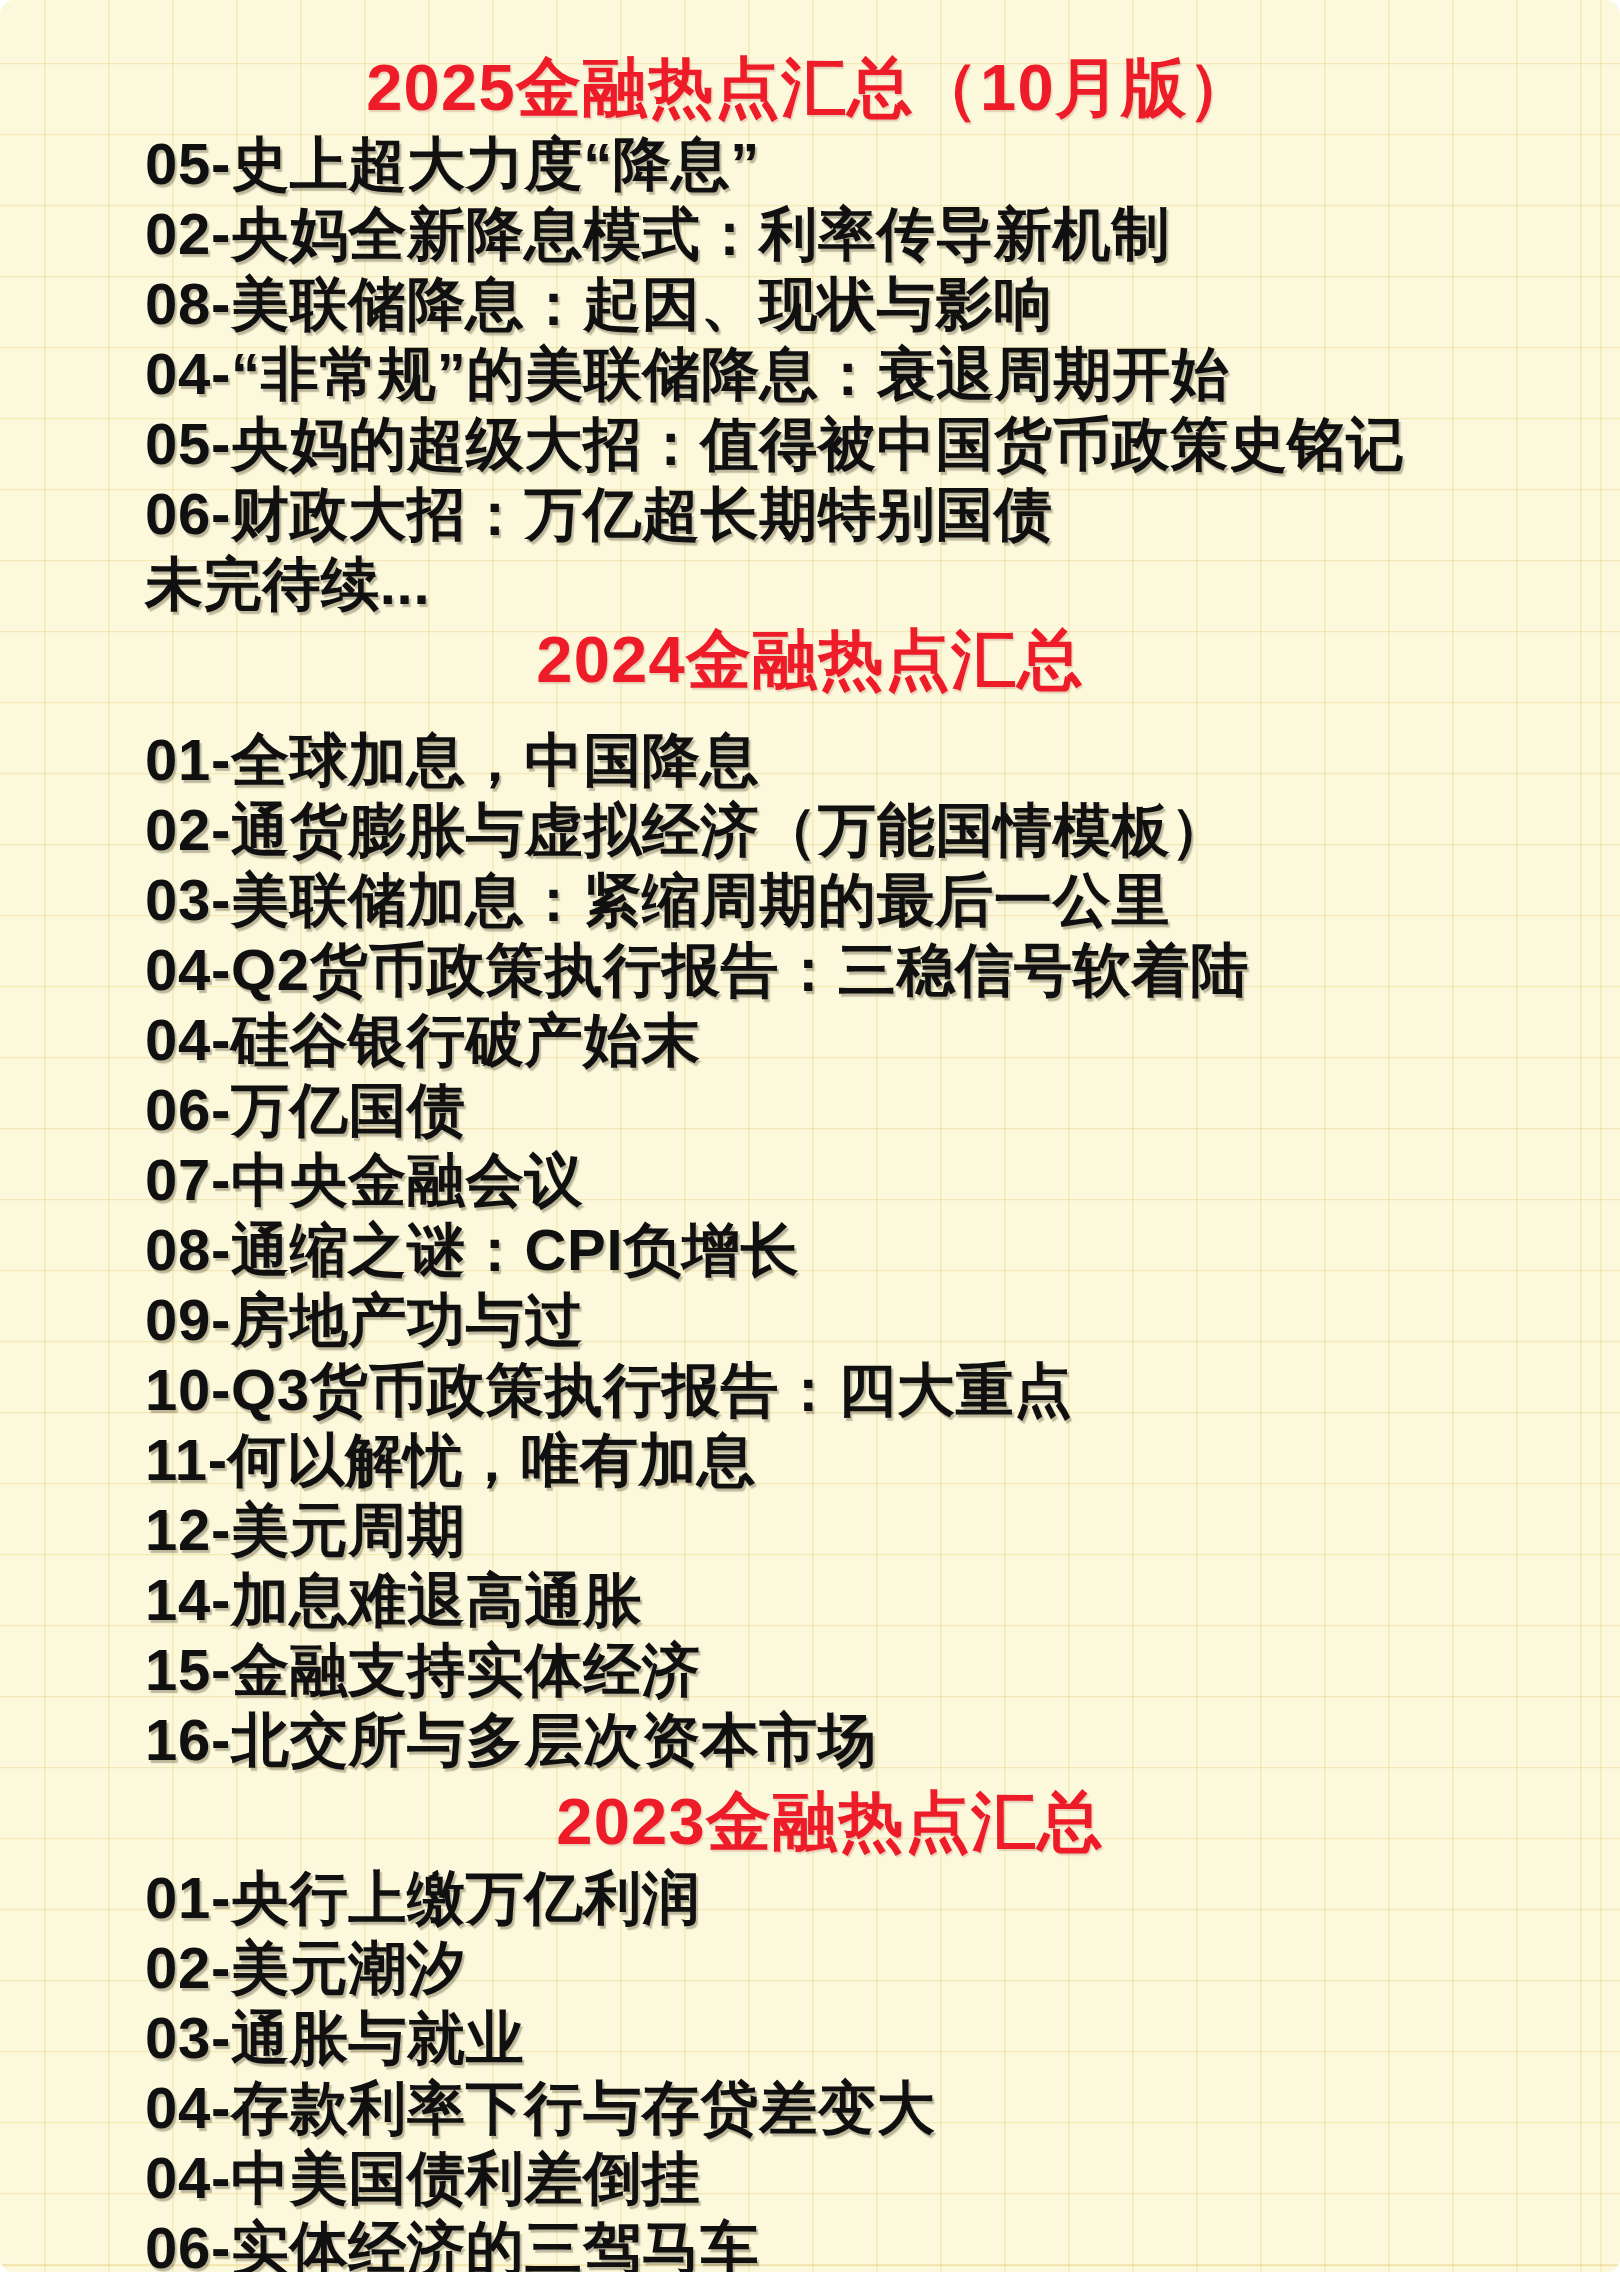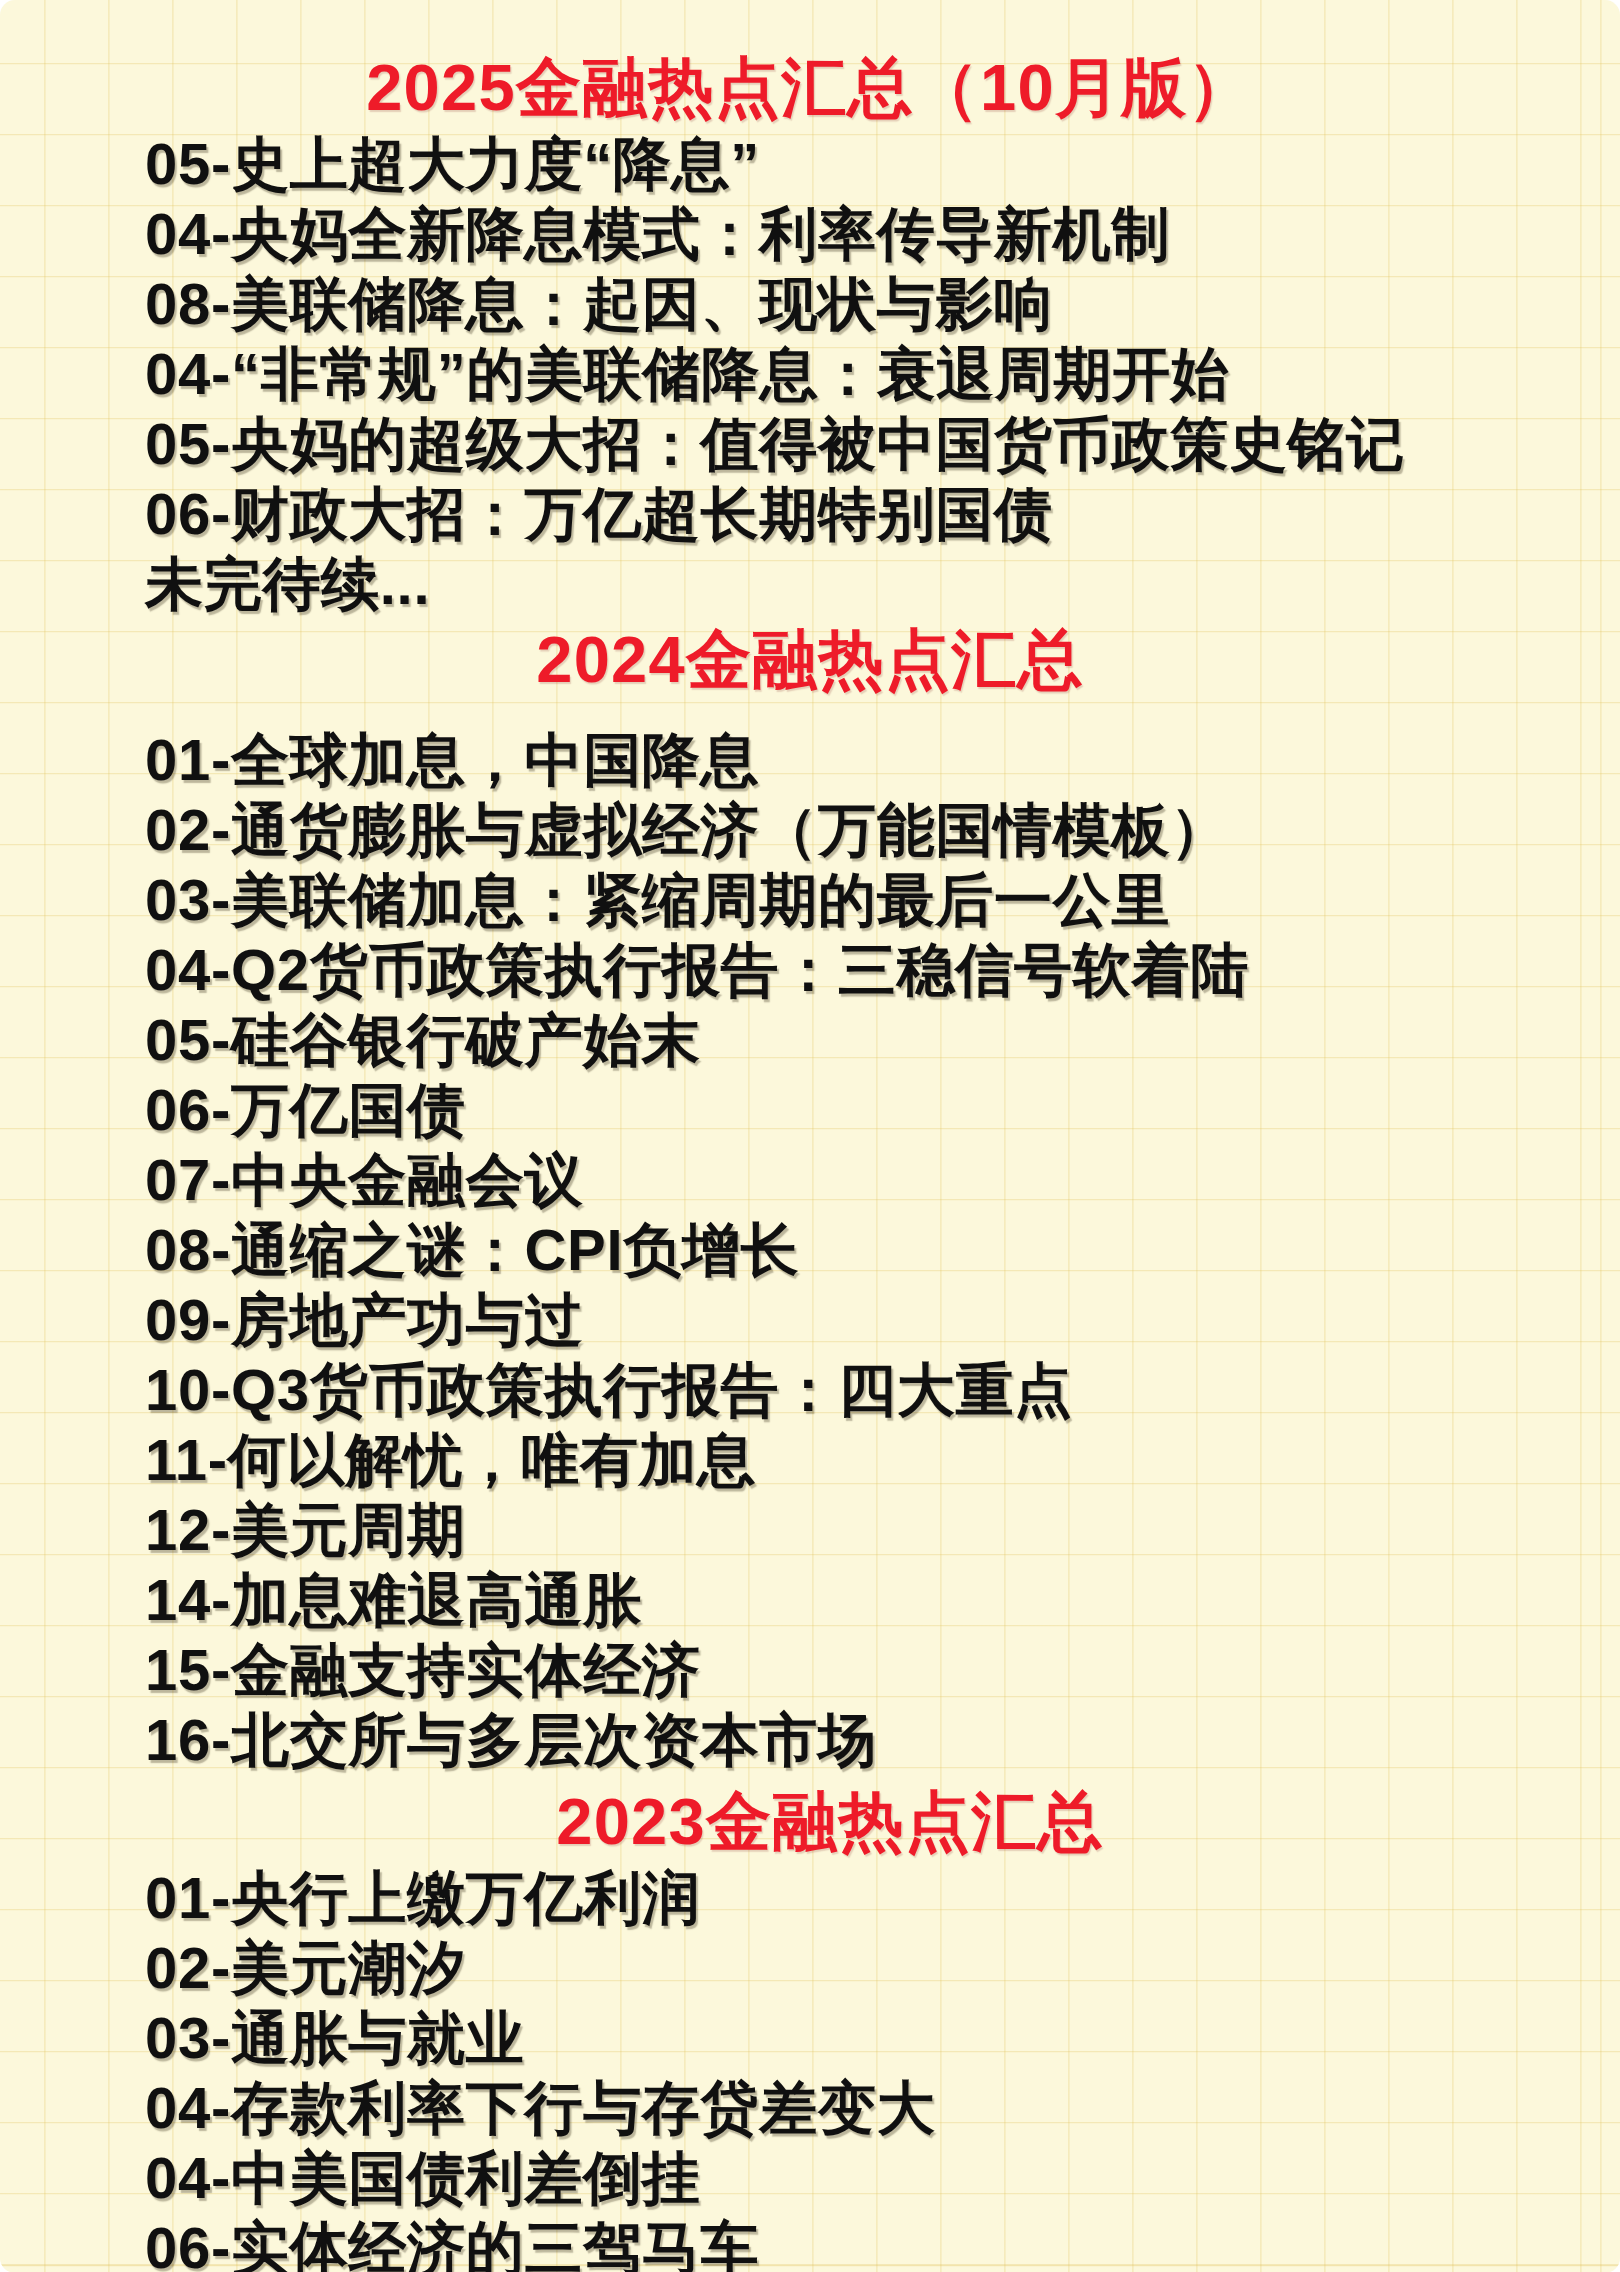--- a/index.html
+++ b/index.html
@@ -47,35 +47,35 @@
 </style>
 </head>
 <body>
 
 <div class="page">
   <div class="content">
 
     <div class="heading h-2025">2025金融热点汇总（10月版）</div>
     <div>
         <div class="item">05-史上超大力度“降息”</div>
-        <div class="item">04-央妈全新降息模式：利率传导新机制</div>
+        <div class="item">02-央妈全新降息模式：利率传导新机制</div>
         <div class="item">08-美联储降息：起因、现状与影响</div>
         <div class="item">04-“非常规”的美联储降息：衰退周期开始</div>
         <div class="item">05-央妈的超级大招：值得被中国货币政策史铭记</div>
         <div class="item">06-财政大招：万亿超长期特别国债</div>
         <div class="item">未完待续...</div>
       </div>
 
     <div class="heading h-2024">2024金融热点汇总</div>
     <div>
         <div class="item">01-全球加息，中国降息</div>
         <div class="item">02-通货膨胀与虚拟经济（万能国情模板）</div>
         <div class="item">03-美联储加息：紧缩周期的最后一公里</div>
         <div class="item">04-Q2货币政策执行报告：三稳信号软着陆</div>
-        <div class="item">05-硅谷银行破产始末</div>
+        <div class="item">04-硅谷银行破产始末</div>
         <div class="item">06-万亿国债</div>
         <div class="item">07-中央金融会议</div>
         <div class="item">08-通缩之谜：CPI负增长</div>
         <div class="item">09-房地产功与过</div>
         <div class="item">10-Q3货币政策执行报告：四大重点</div>
         <div class="item">11-何以解忧，唯有加息</div>
         <div class="item">12-美元周期</div>
         <div class="item">14-加息难退高通胀</div>
         <div class="item">15-金融支持实体经济</div>
         <div class="item">16-北交所与多层次资本市场</div>

